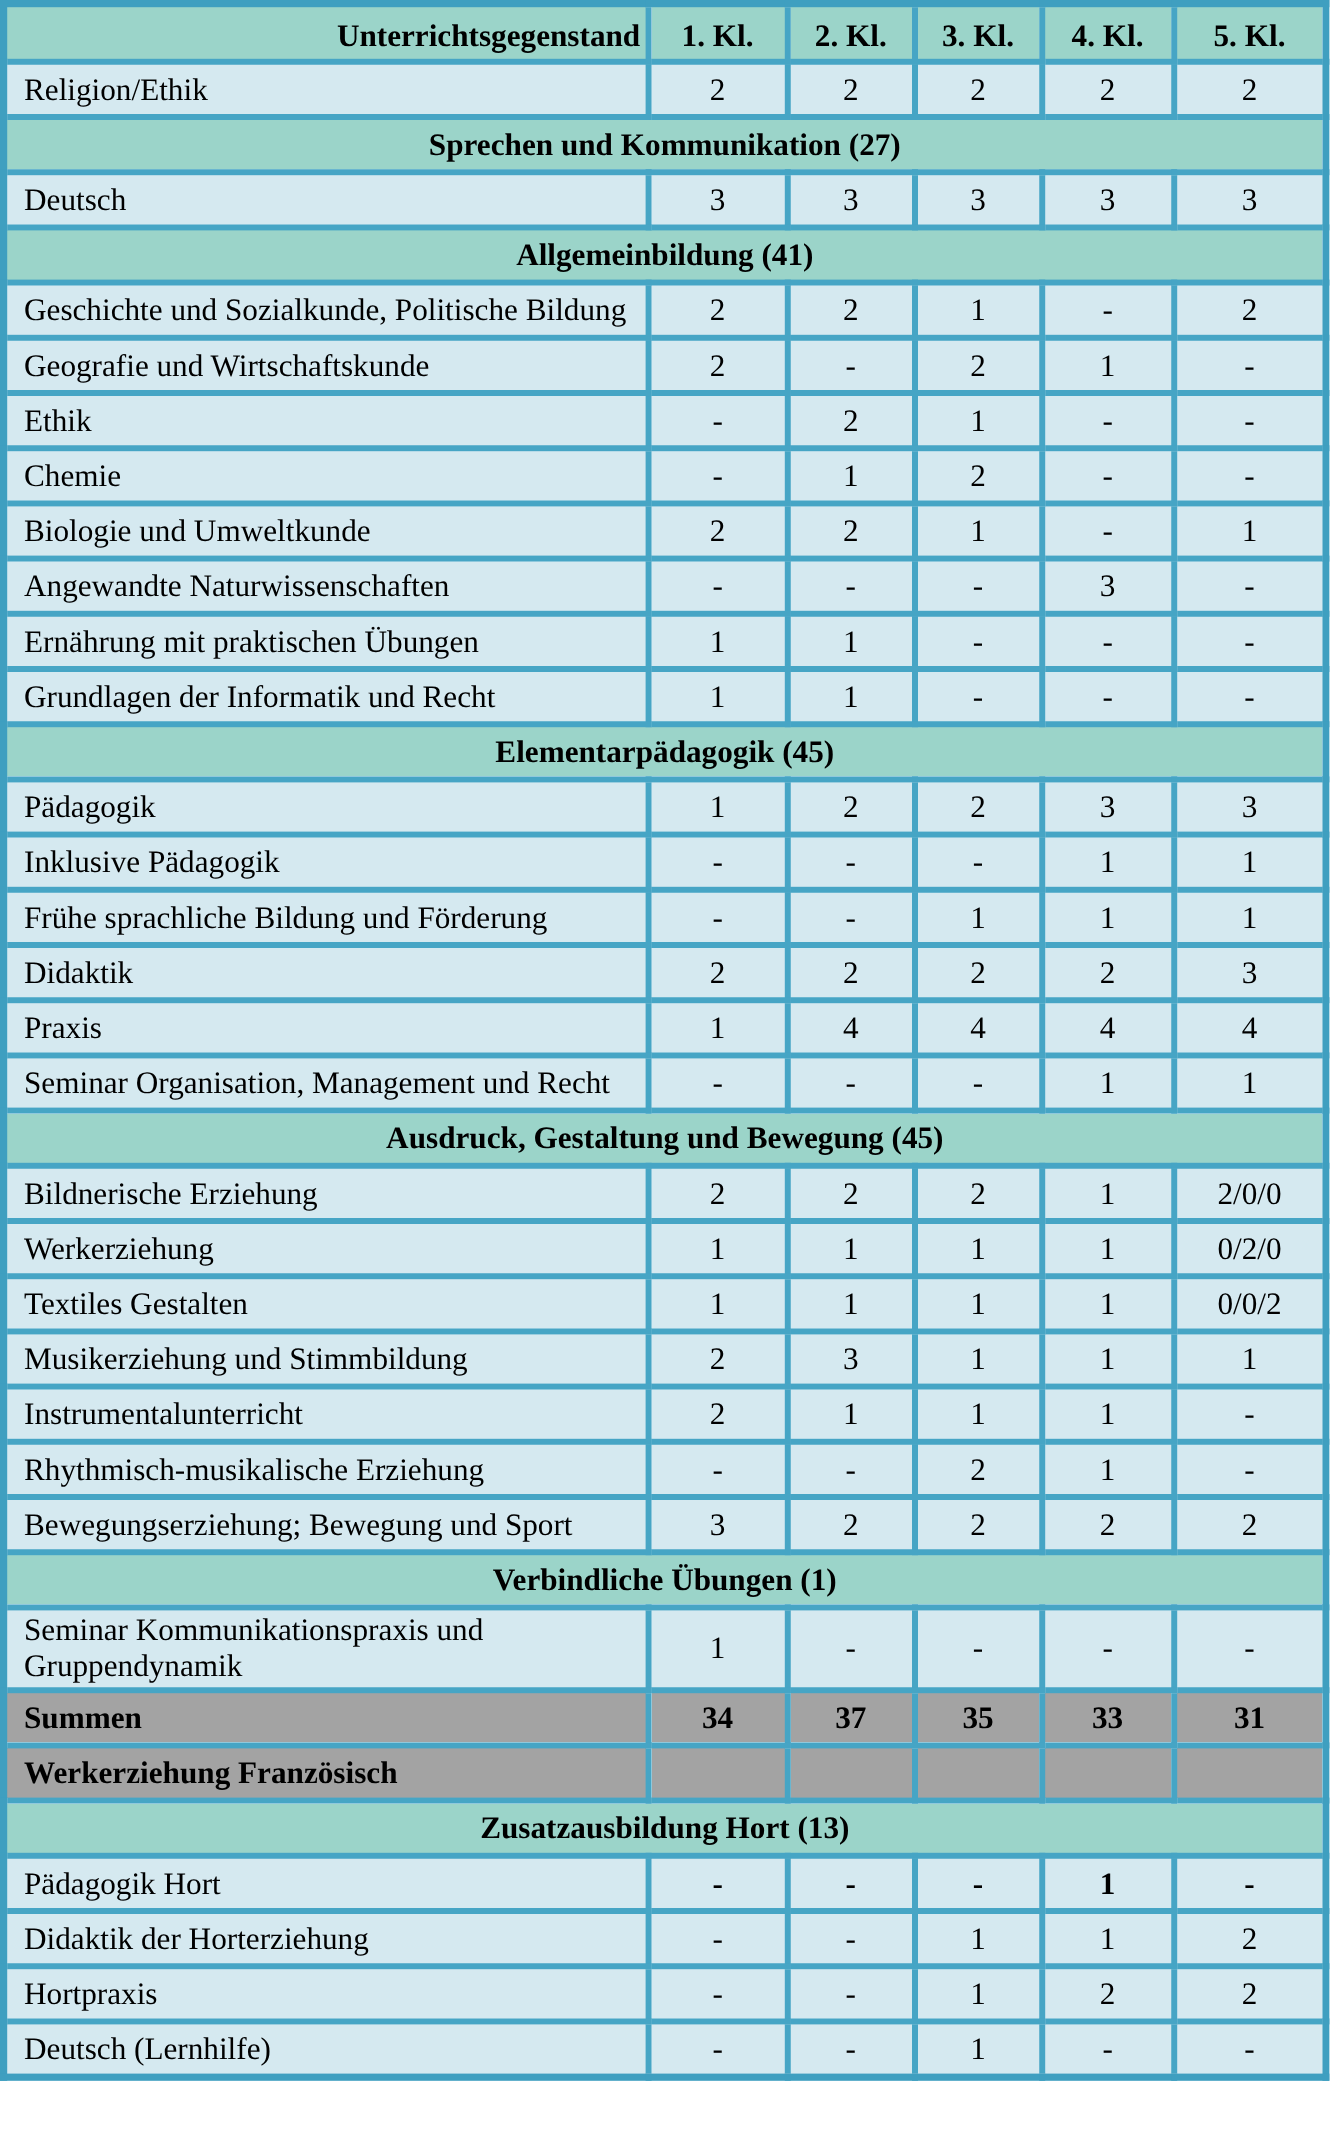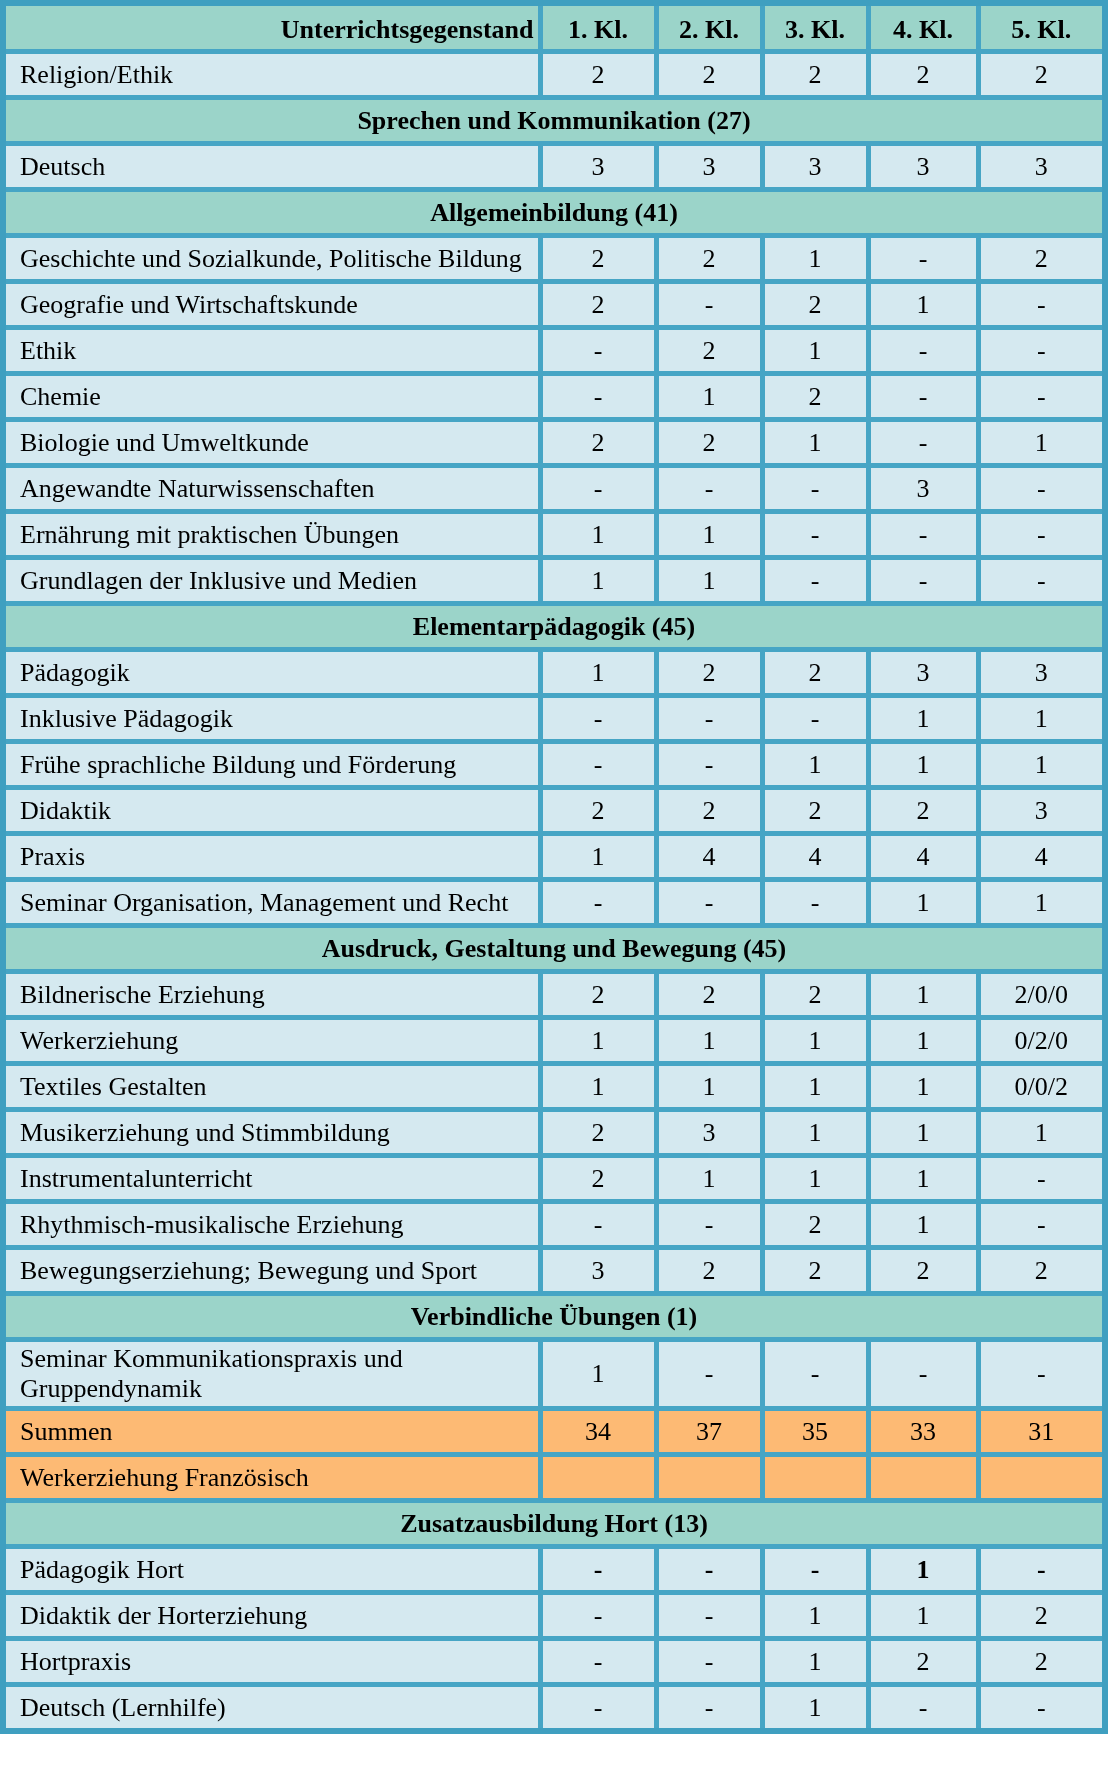--- a/index.html
+++ b/index.html
@@ -57,22 +57,22 @@
   
   td.section-cell {
     background: #9bd4c9;
     font-weight: bold;
     text-align: center;
     vertical-align: middle;
     padding: 2px 4px;
   }
   
   tr.summary td {
-    background: #fdba74;
-    font-weight: normal;
+    background: #a3a3a3;
+    font-weight: bold;
   }
   
   tr.boldvals td.val-cell {
     font-weight: bold;
   }
 </style>
 </head>
 <body>
 
 <div class="page">
@@ -168,21 +168,21 @@
         </tr>
         <tr>
           <td class="label-cell">Ernährung mit praktischen Übungen</td>
           <td class="val-cell">1</td>
           <td class="val-cell">1</td>
           <td class="val-cell">-</td>
           <td class="val-cell">-</td>
           <td class="val-cell">-</td>
         </tr>
         <tr>
-          <td class="label-cell">Grundlagen der Inklusive und Medien</td>
+          <td class="label-cell">Grundlagen der Informatik und Recht</td>
           <td class="val-cell">1</td>
           <td class="val-cell">1</td>
           <td class="val-cell">-</td>
           <td class="val-cell">-</td>
           <td class="val-cell">-</td>
         </tr>
         <tr>
           <td colspan="6" class="section-cell">Elementarpädagogik (45)</td>
         </tr>
         <tr>

